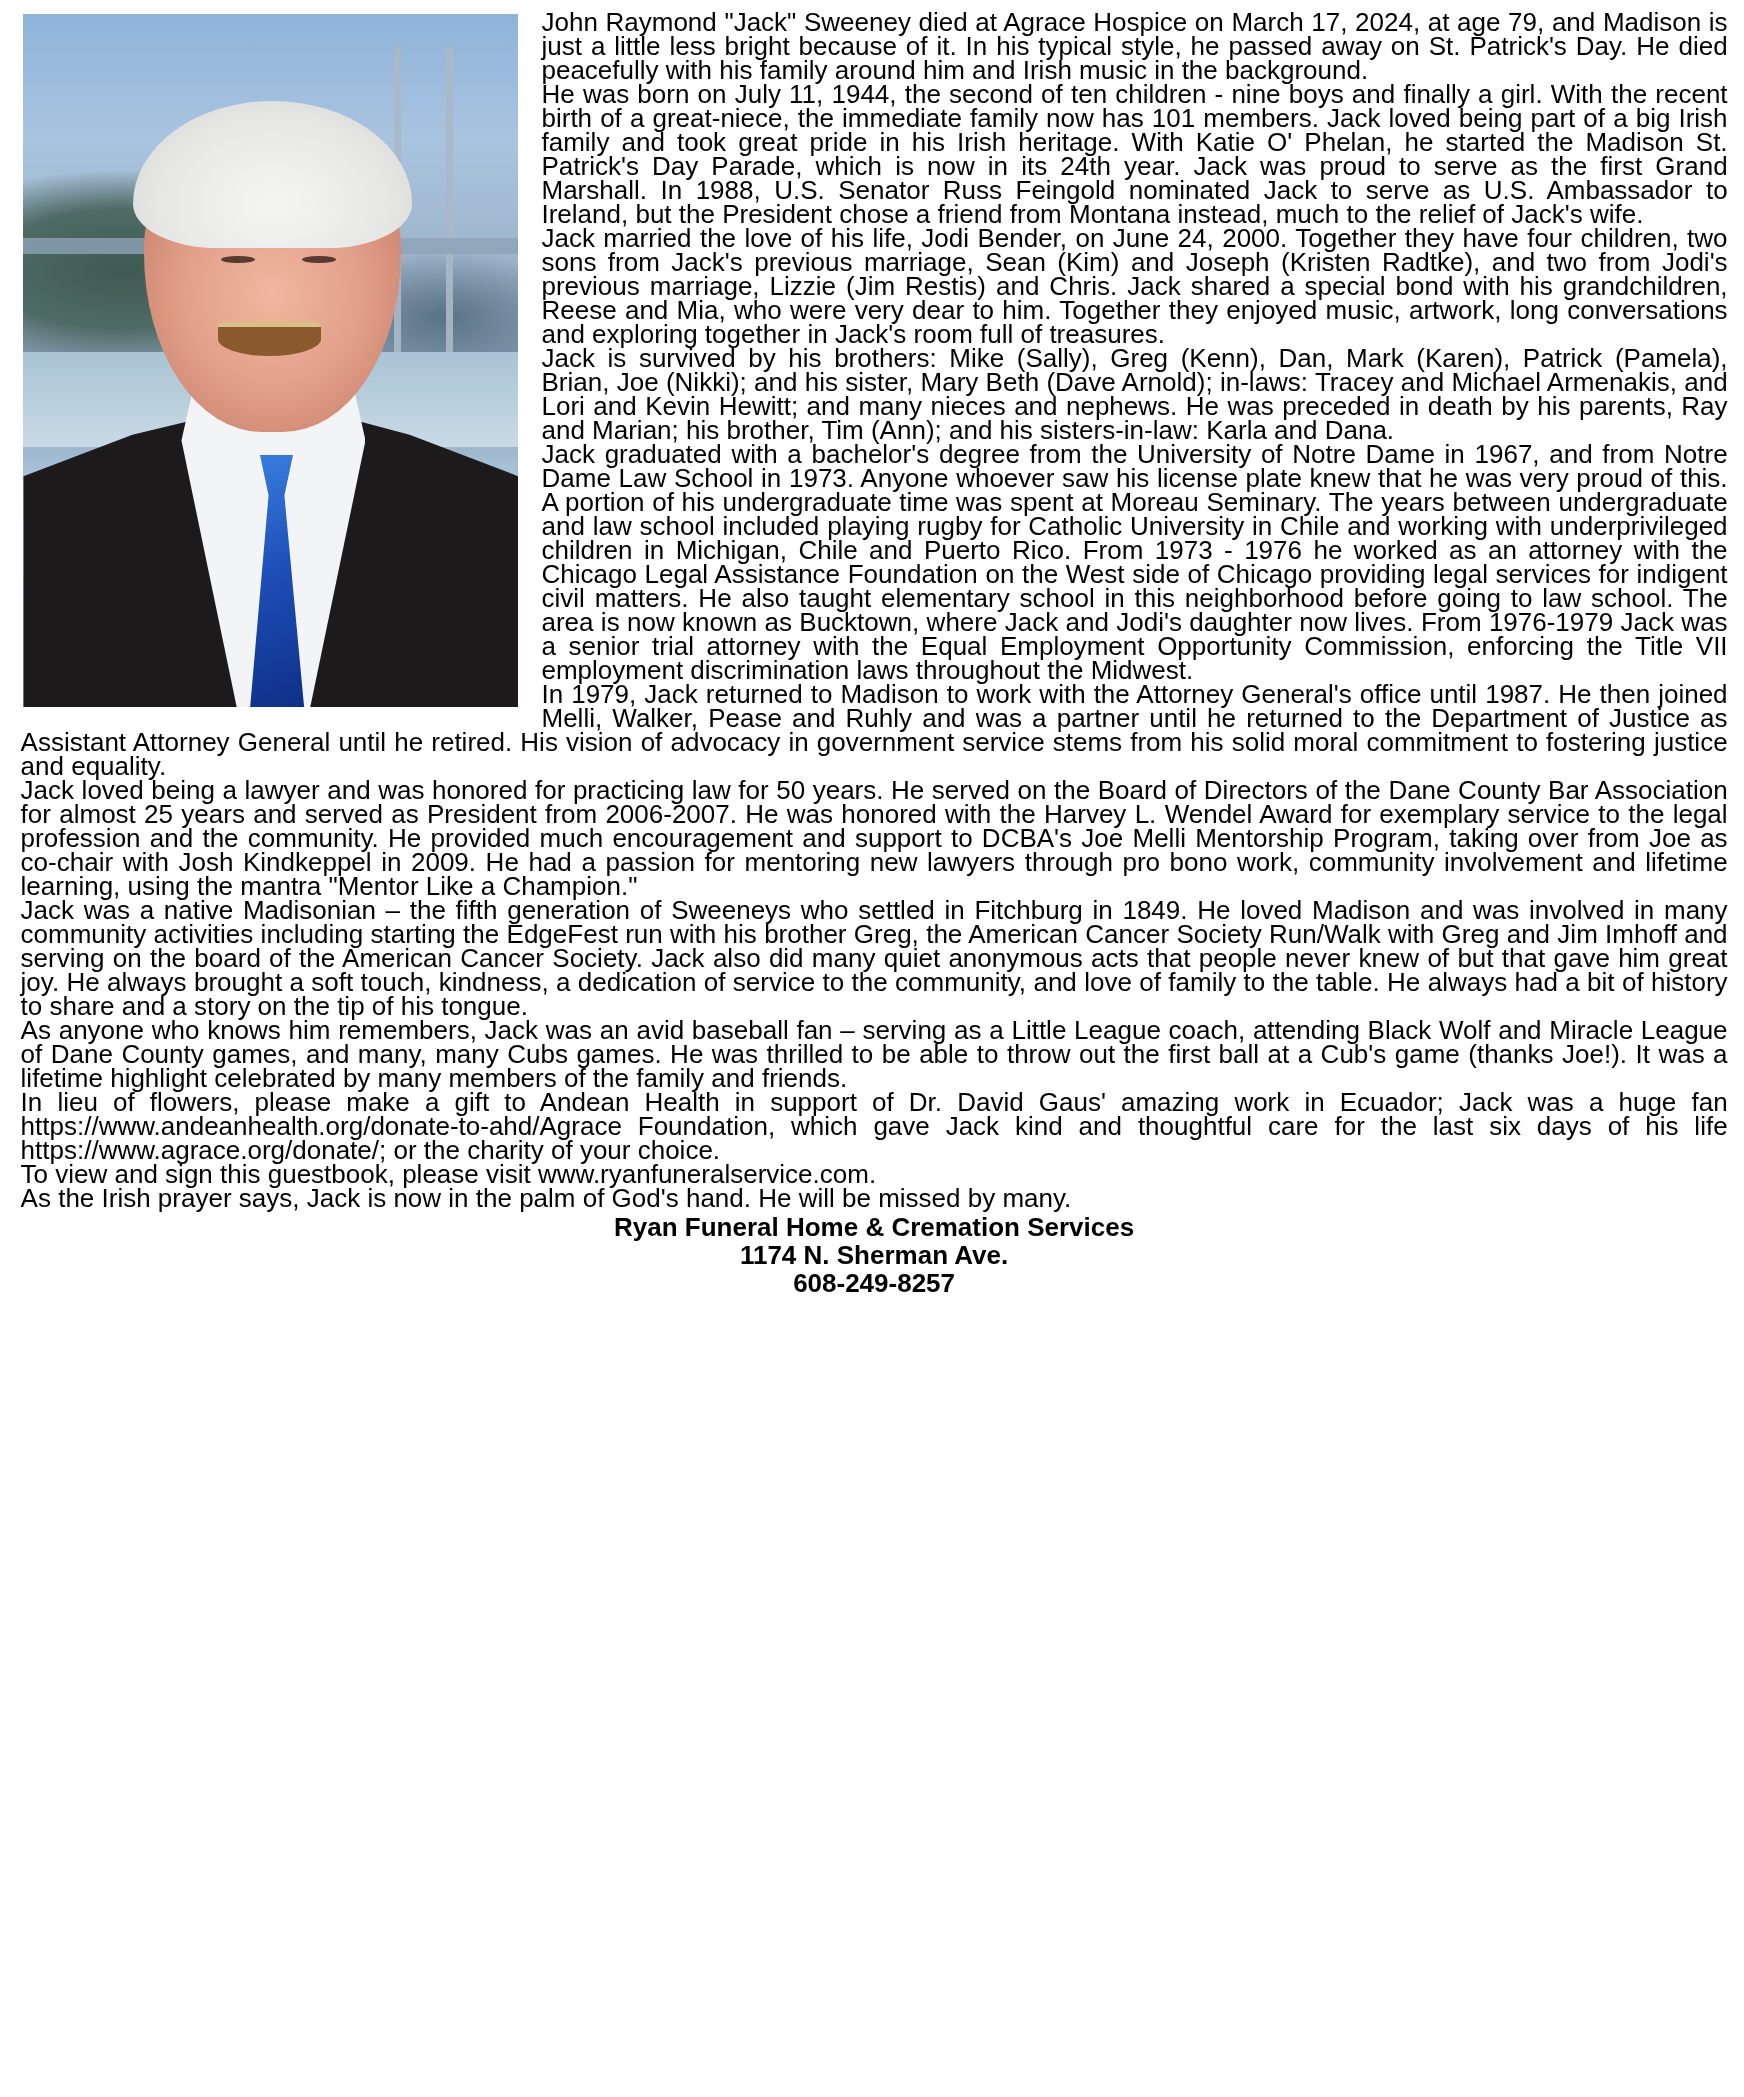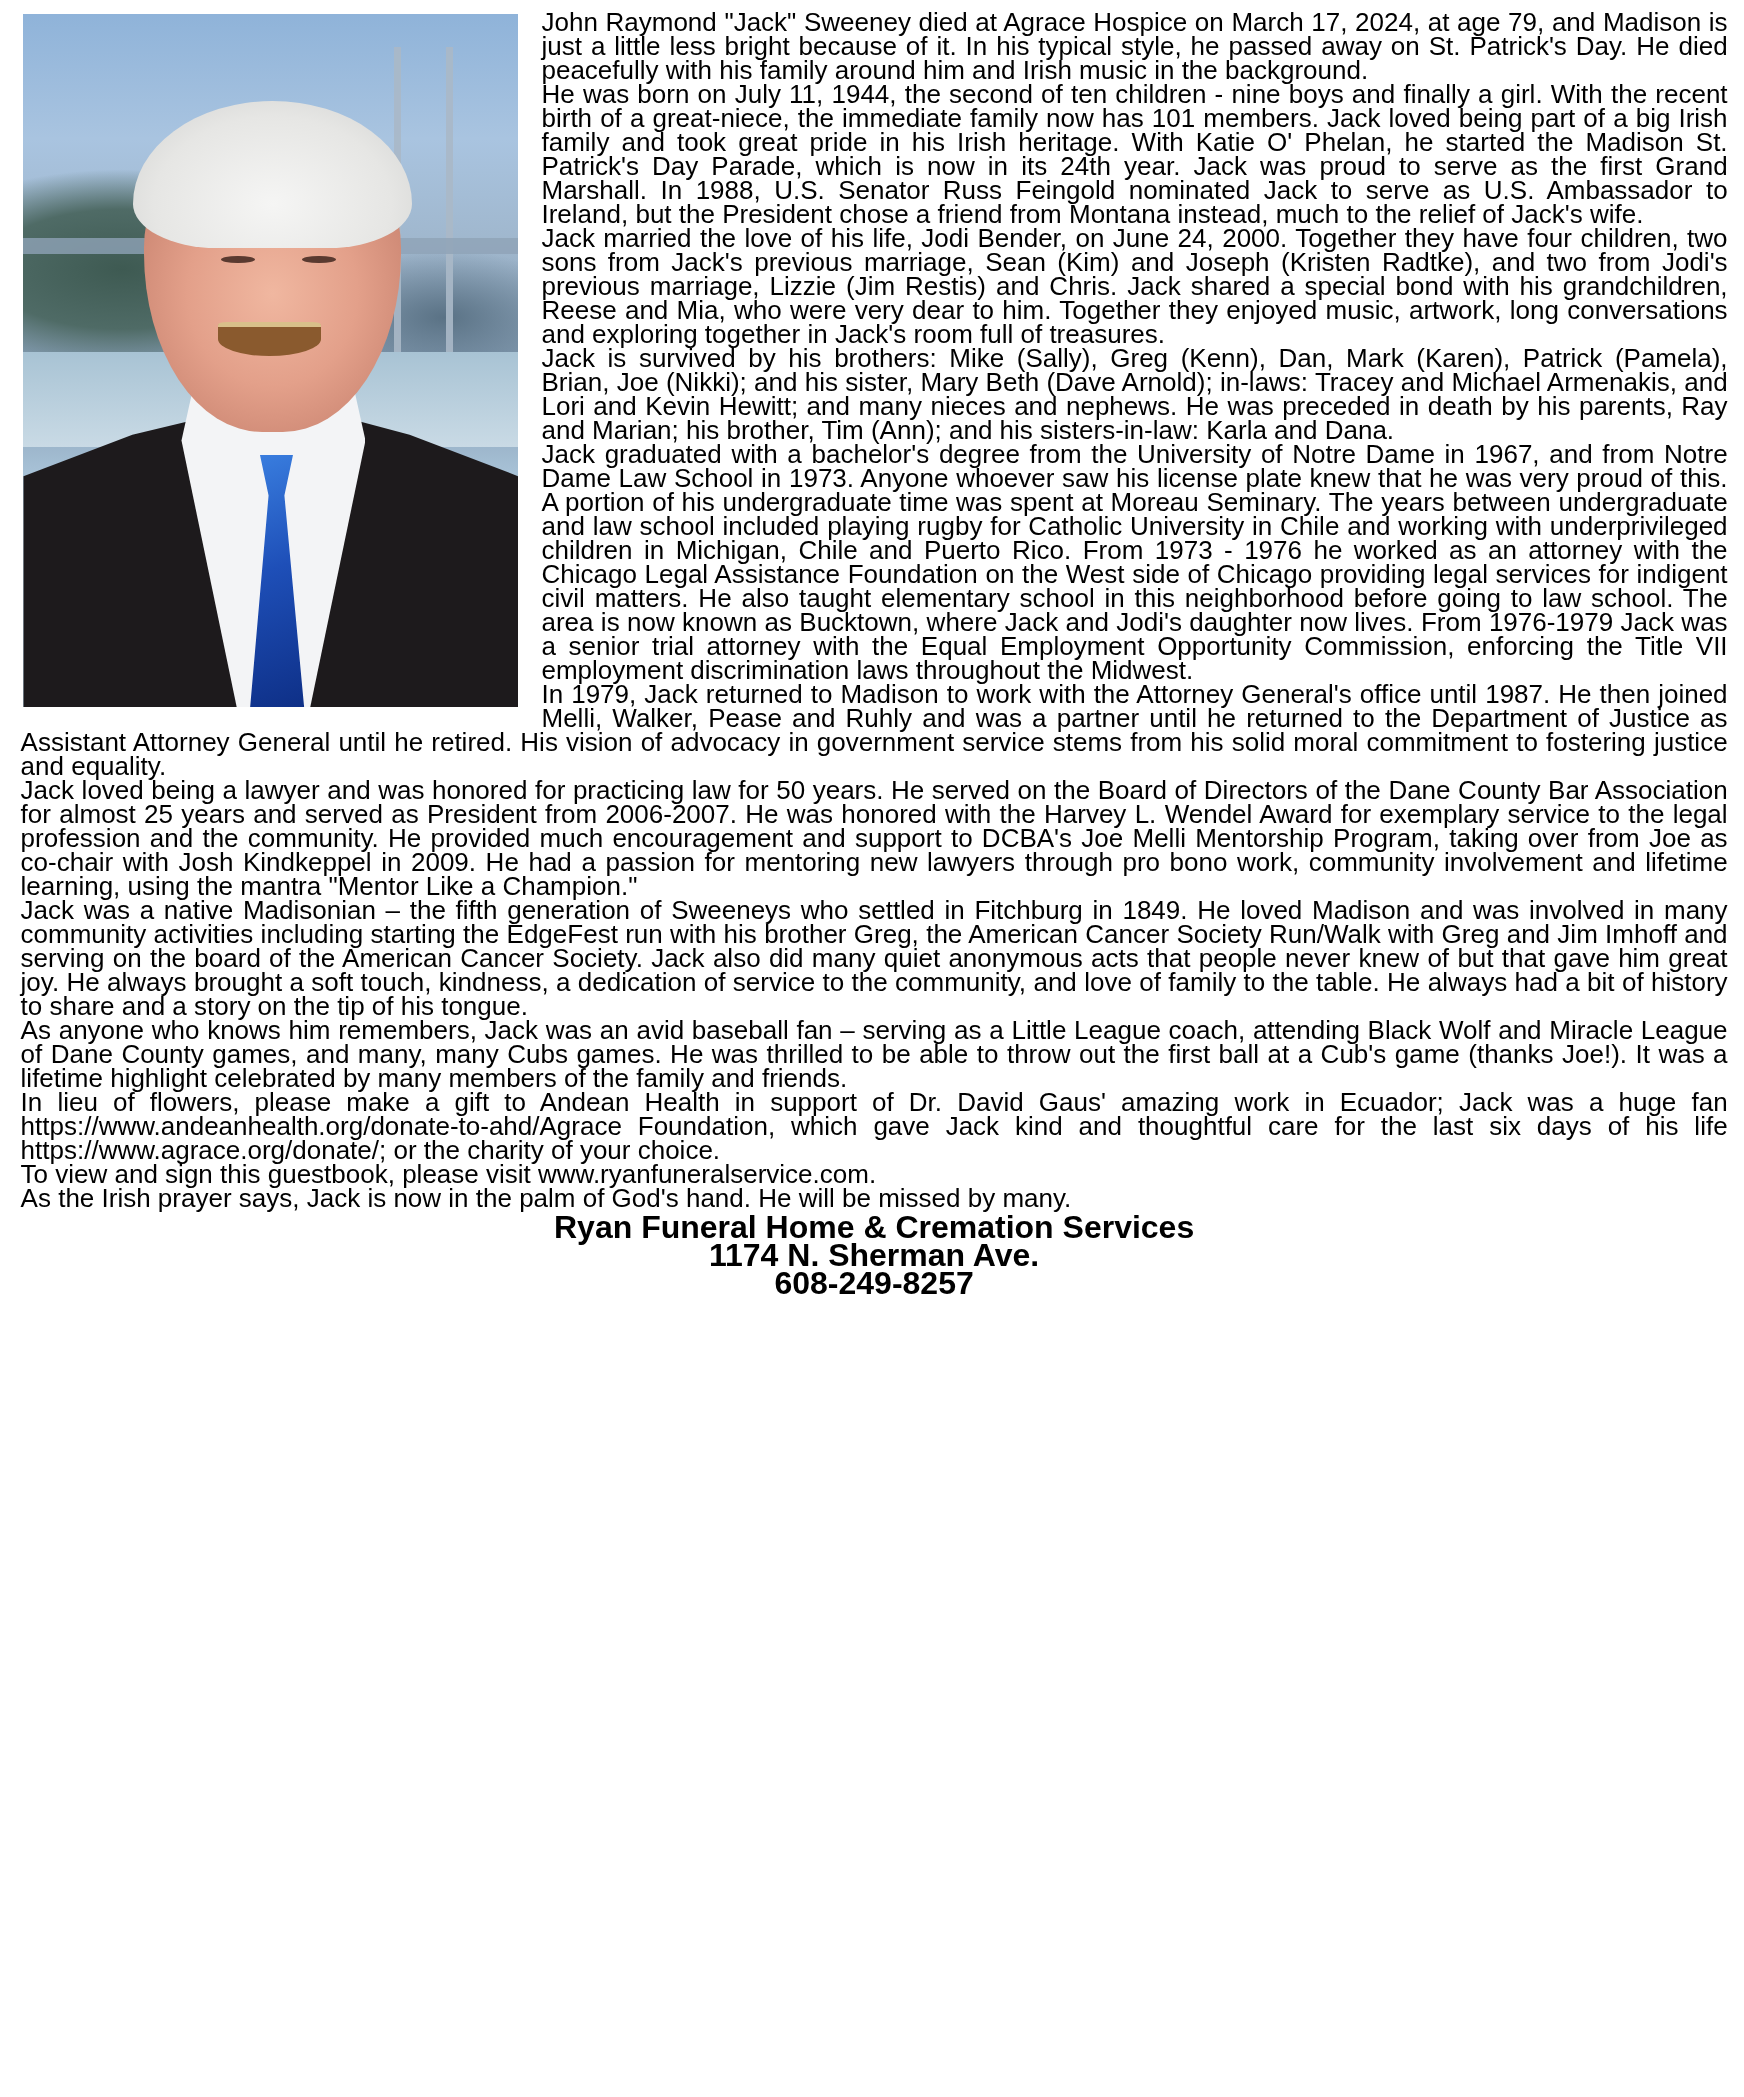--- a/index.html
+++ b/index.html
@@ -93,21 +93,21 @@
 
     .para {
       margin: 0;
       text-align: justify;
       text-align-last: left;
     }
     .footer {
       clear: both;
       text-align: center;
       font-weight: bold;
-      font-size: 32px;
+      font-size: 26px;
       line-height: 28px;
       padding-top: 2.9px;
     }
     .footer div { margin: 0; }
   </style>
 </head>
 <body>
 
 <div class="page">
 

